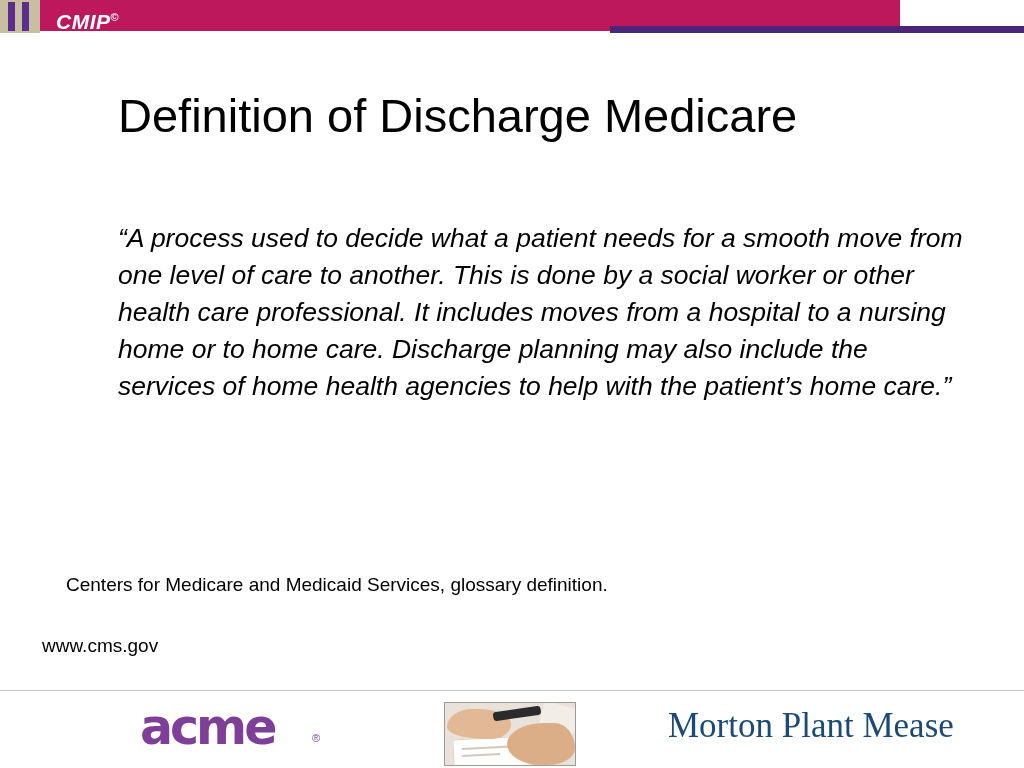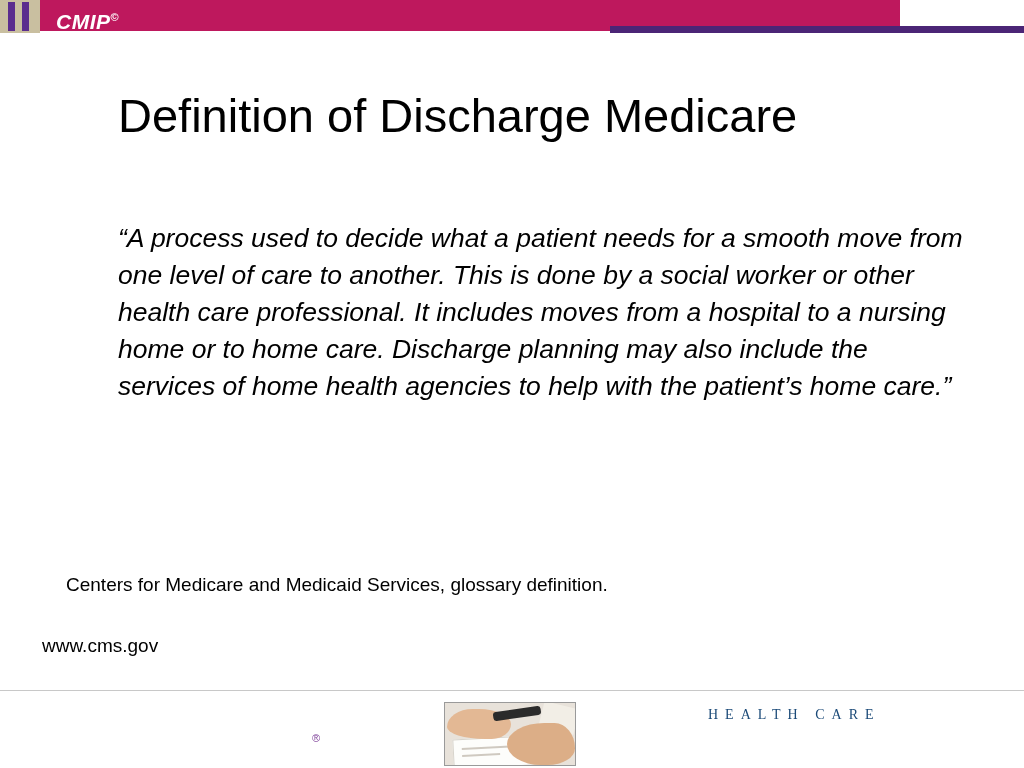--- a/index.html
+++ b/index.html
@@ -257,29 +257,30 @@
 <div class="slide-title">Definition of Discharge Medicare</div>
 
 <div class="quote-body">“A process used to decide what a patient needs for a smooth move from one level of care to another.  This is done by a social worker or other health care professional.  It includes moves from a hospital to a nursing home or to home care.  Discharge planning may also include the services of home health agencies to help with the patient’s home care.”</div>
 
 <div class="source-line source-1">Centers for Medicare and Medicaid Services, glossary definition.</div>
 <div class="source-line source-2">www.cms.gov</div>
 
 <div class="footer-rule"></div>
 
 <div class="footer-acme">
+  <div class="acme-word">acme</div>
   <div class="acme-reg">®</div>
 </div>
 
 <div class="footer-photo">
   <div class="photo-paper">
     <div class="photo-paper-line photo-line-1"></div>
     <div class="photo-paper-line photo-line-2"></div>
   </div>
   <div class="photo-hand-left"></div>
   <div class="photo-pen"></div>
   <div class="photo-cuff"></div>
   <div class="photo-hand-right"></div>
 </div>
 
 <div class="footer-mpm">
-  <div class="mpm-sub">HEALTH CARE</div>
+  <div class="mpm-name">Morton Plant Mease</div>
 </div>
 
 </body></html>

